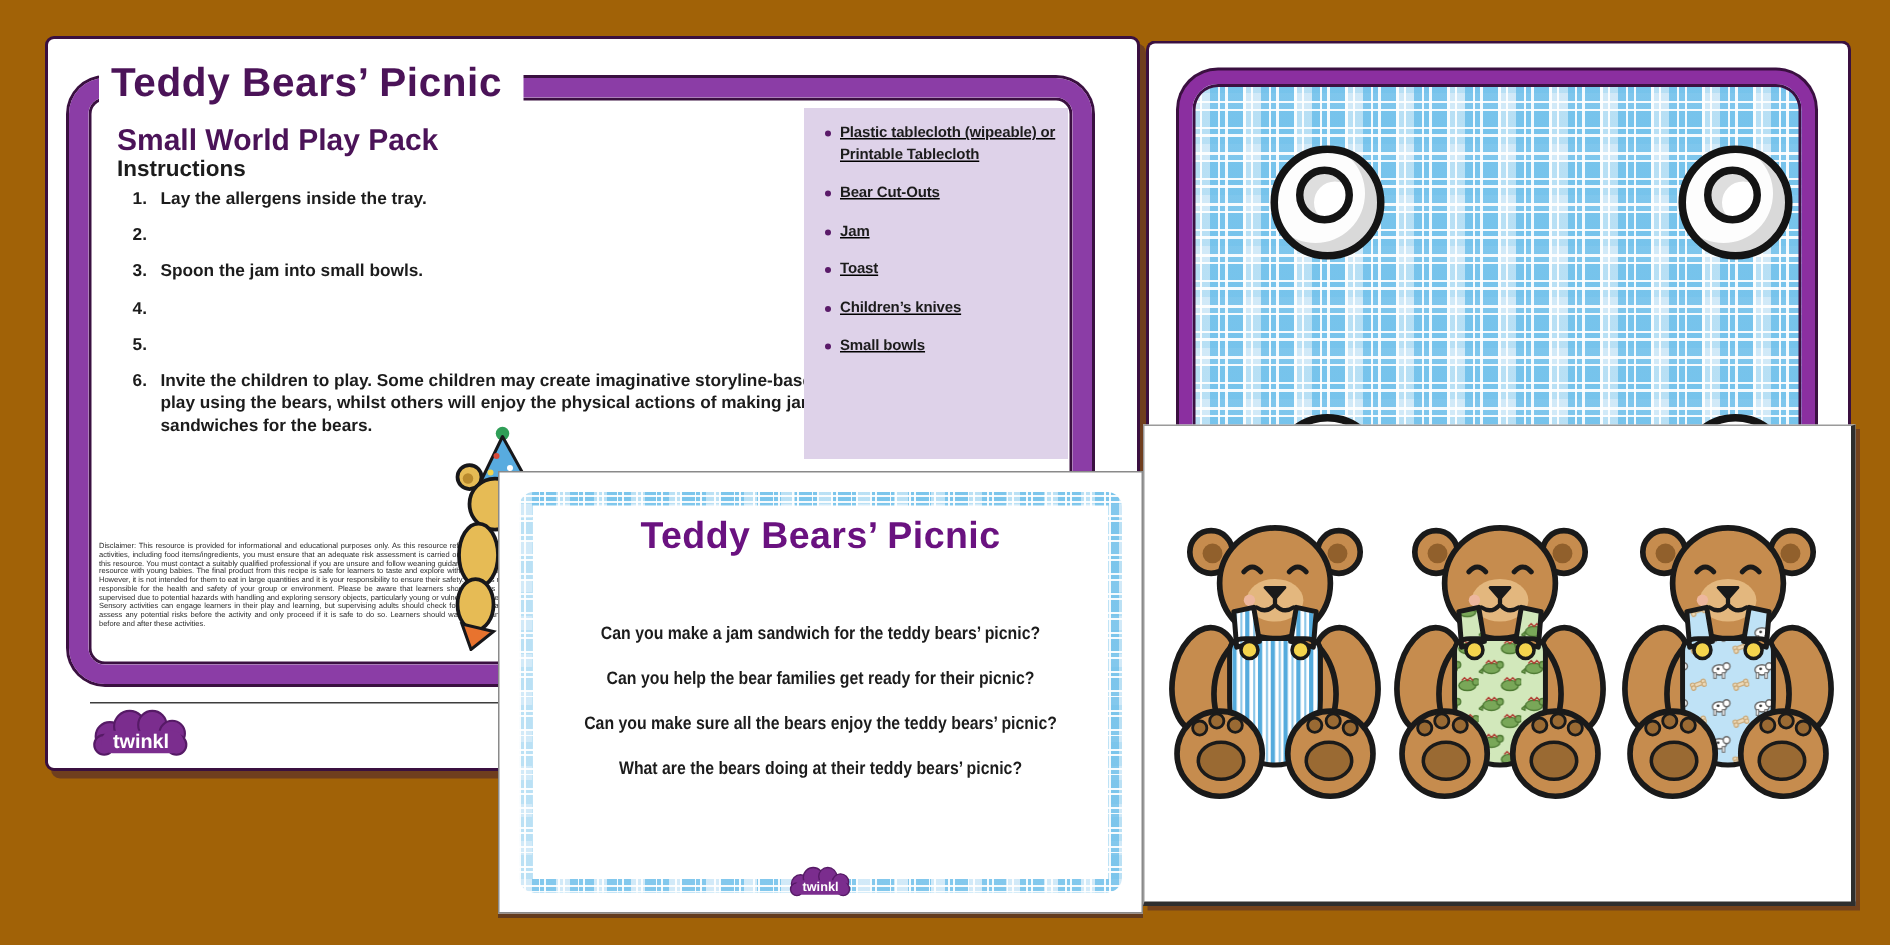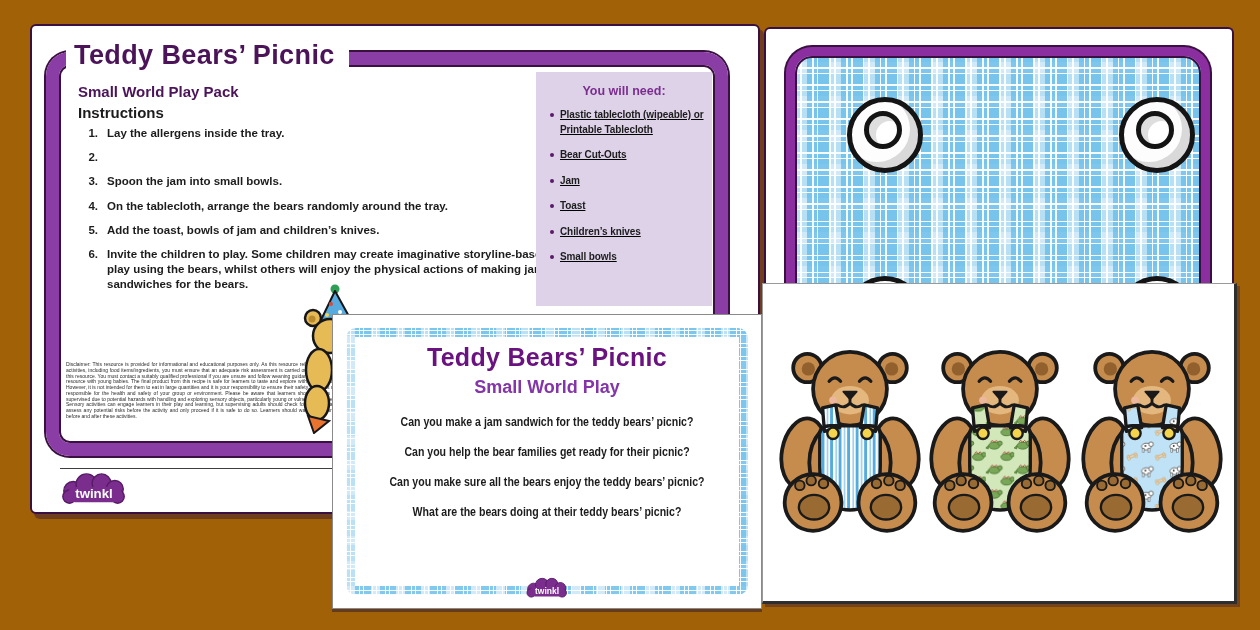--- a/index.html
+++ b/index.html
@@ -7,21 +7,21 @@
           font-family:"Liberation Sans","DejaVu Sans",sans-serif;}
 
   
   .page-instructions{position:absolute;left:30px;top:24px;width:726px;height:486px;background:#fff;
     border:2px solid #3a1040;border-radius:6px;box-shadow:4px 5px 0 rgba(50,20,60,.45);z-index:1;}
   .inst-frame{position:absolute;left:14px;top:26px;width:656px;height:378px;
     border:13px solid #8b3da6;border-radius:24px;
     box-shadow:0 0 0 2px #3a1040, inset 0 0 0 2px #3a1040;}
   .inst-title{position:absolute;left:34px;top:12px;z-index:2;background:#fff;padding:2px 14px 2px 8px;
     font-size:27px;font-weight:bold;color:#4b1358;letter-spacing:.4px;white-space:nowrap;}
-  .inst-sub{position:absolute;left:46px;top:57px;font-size:15px;font-weight:bold;color:#4b1358;}
+  .inst-sub{position:absolute;left:46px;top:57px;font-size:20px;font-weight:bold;color:#4b1358;}
   .inst-head{position:absolute;left:46px;top:78px;font-size:15px;font-weight:bold;color:#1c1c1c;}
   .inst-steps{position:absolute;left:52px;top:100px;width:472px;margin:0;padding:0;list-style:none;}
   .inst-steps li{display:flex;gap:9px;margin-bottom:9px;font-size:11.5px;font-weight:600;
     color:#1c1c1c;line-height:1.32;}
   .step-num{flex:0 0 14px;text-align:right;}
   .need-panel{position:absolute;left:504px;top:46px;width:176px;height:234px;background:#ded2e9;}
   .need-head{padding-top:12px;text-align:center;font-size:12.5px;font-weight:bold;color:#7b2d8e;}
   .need-list{margin:10px 0 0 0;padding:0 10px 0 14px;list-style:none;text-decoration:underline;}
   .need-list li{position:relative;padding-left:10px;margin-bottom:11px;font-size:10px;
     font-weight:600;color:#1c1c1c;line-height:1.45;width:152px;letter-spacing:-.1px;}
@@ -178,33 +178,30 @@
         </li>
       <li>
           <span class="step-num">2.</span>
         </li>
       <li>
           <span class="step-num">3.</span>
           <span>Spoon the jam into small bowls.</span>
         </li>
       <li>
           <span class="step-num">4.</span>
-          <span>On the tablecloth, arrange the bears randomly around the tray.</span>
         </li>
       <li>
           <span class="step-num">5.</span>
-          <span>Add the toast, bowls of jam and children’s knives.</span>
         </li>
       <li>
           <span class="step-num">6.</span>
           <span>Invite the children to play. Some children may create imaginative storyline-based play using the bears, whilst others will enjoy the physical actions of making jam sandwiches for the bears.</span>
         </li>
     </ol>
     <div class="need-panel">
-      <div class="need-head">You will need:</div>
       <ul class="need-list">
         <li><span class="need-bullet"></span><span>Plastic tablecloth (wipeable) or Printable Tablecloth</span></li>
         <li><span class="need-bullet"></span><span>Bear Cut-Outs</span></li>
         <li><span class="need-bullet"></span><span>Jam</span></li>
         <li><span class="need-bullet"></span><span>Toast</span></li>
         <li><span class="need-bullet"></span><span>Children’s knives</span></li>
         <li><span class="need-bullet"></span><span>Small bowls</span></li>
       </ul>
     </div>
     <div class="disclaimer">Disclaimer: This resource is provided for informational and educational purposes only. As this resource refers to sensory activities, including food items/ingredients, you must ensure that an adequate risk assessment is carried out before using this resource. You must contact a suitably qualified professional if you are unsure and follow weaning guidance if using the resource with young babies. The final product from this recipe is safe for learners to taste and explore with their mouths. However, it is not intended for them to eat in large quantities and it is your responsibility to ensure their safety. Twinkl is not responsible for the health and safety of your group or environment. Please be aware that learners should always be supervised due to potential hazards with handling and exploring sensory objects, particularly young or vulnerable learners. Sensory activities can engage learners in their play and learning, but supervising adults should check for allergens and assess any potential risks before the activity and only proceed if it is safe to do so. Learners should wash their hands before and after these activities.</div>
@@ -234,21 +231,20 @@
     <circle cx="28" cy="54" r="17" fill="#e6bb55" stroke="#17171a" stroke-width="2.5"></circle>
     <ellipse cx="17" cy="88" rx="13" ry="21" fill="#e6bb55" stroke="#17171a" stroke-width="2.5"></ellipse>
     <ellipse cx="15" cy="121" rx="12" ry="17" fill="#e6bb55" stroke="#17171a" stroke-width="2.5"></ellipse>
     <path d="M6,134 l21,5 -15,12 z" fill="#e8732e" stroke="#17171a" stroke-width="2"></path>
   </svg>
 
   <div class="question-card">
     <div class="card-band plaid-small"></div>
     <div class="card-inner">
       <div class="card-title">Teddy Bears’ Picnic</div>
-      <div class="card-sub">Small World Play</div>
       <div class="card-qs">
         <div class="q-line">Can you make a jam sandwich for the teddy bears’ picnic?</div>
         <div class="q-line">Can you help the bear families get ready for their picnic?</div>
         <div class="q-line">Can you make sure all the bears enjoy the teddy bears’ picnic?</div>
         <div class="q-line">What are the bears doing at their teddy bears’ picnic?</div>
       </div>
     </div>
     <svg class="card-logo" viewBox="0 0 76 36">
       <g fill="#7b2d8e" stroke="#561a66" stroke-width="1.5">
         <circle cx="16" cy="20" r="10"></circle>

